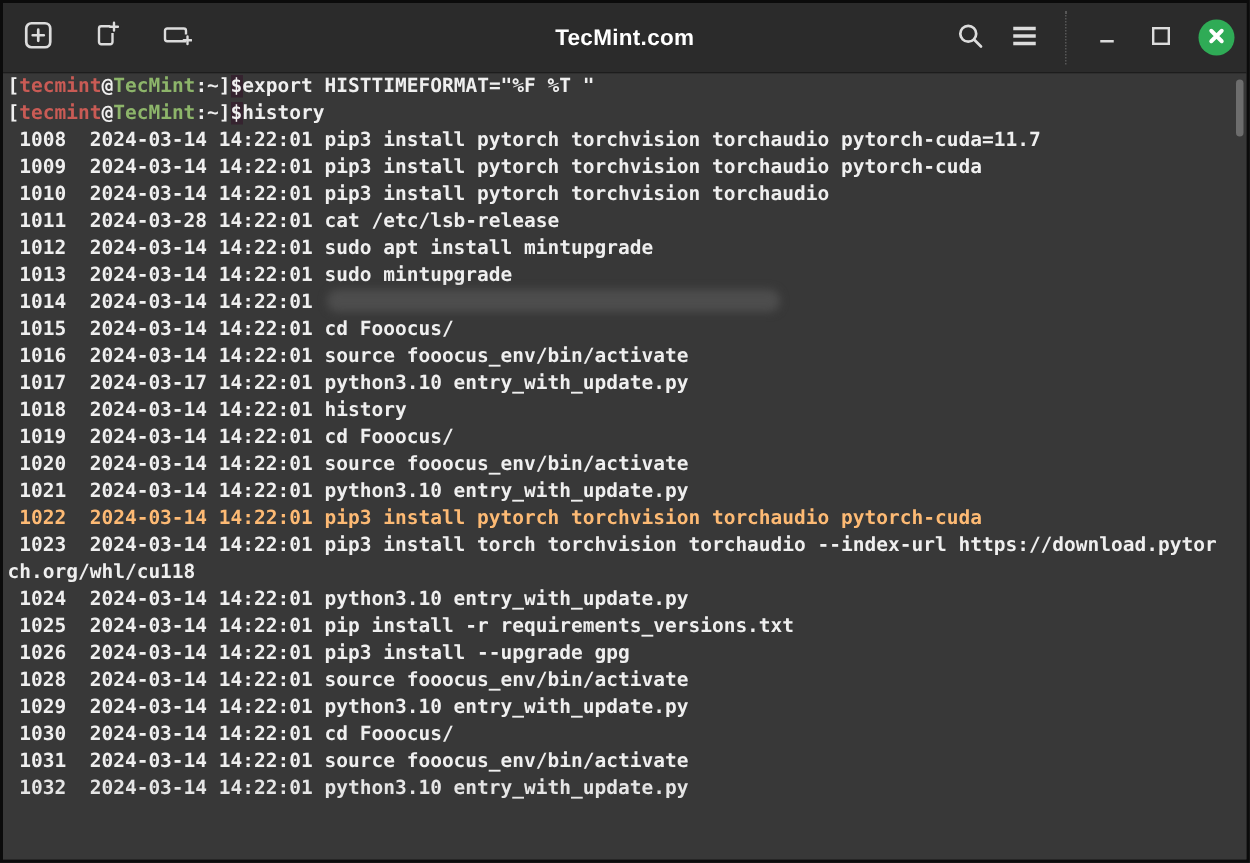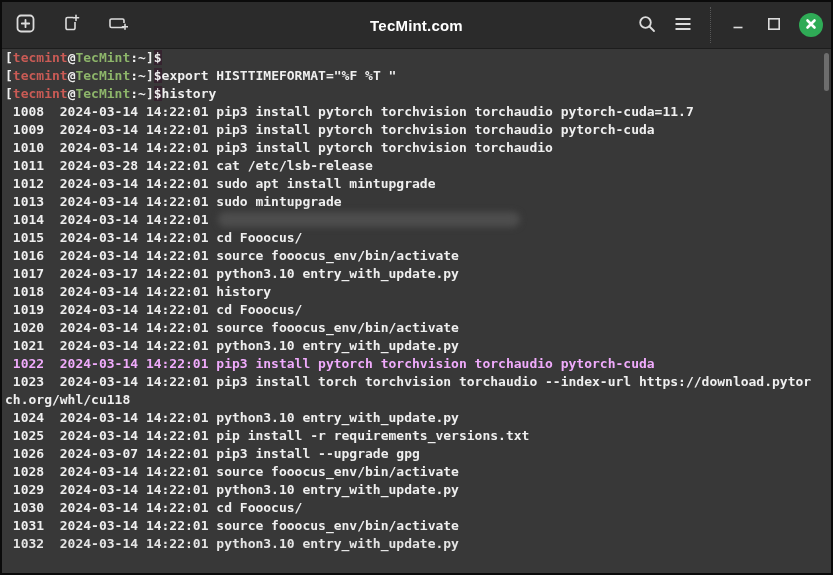--- a/index.html
+++ b/index.html
@@ -112,43 +112,42 @@
           <svg width="12" height="12" viewBox="0 0 12 12" fill="none">
             <path d="M2.5 2.5 9.5 9.5M9.5 2.5 2.5 9.5" stroke="#ffffff" stroke-width="2.6" stroke-linecap="round"></path>
           </svg>
         </span>
       </button>
     </div>
   </div>
 
   <div class="terminal">
     <div class="scroll-thumb"></div>
-  <div class="trow"><span style="color: rgb(239, 239, 239);">[</span><span style="color: rgb(201, 91, 85);">tecmint</span><span style="color: rgb(239, 239, 239);">@</span><span style="color: rgb(141, 181, 106);">TecMint</span><span style="color: rgb(239, 239, 239);">:~]</span><span style="color: rgb(239, 239, 239); background: rgb(53, 35, 47);">$</span></div>
       <div class="trow"><span style="color: rgb(239, 239, 239);">[</span><span style="color: rgb(201, 91, 85);">tecmint</span><span style="color: rgb(239, 239, 239);">@</span><span style="color: rgb(141, 181, 106);">TecMint</span><span style="color: rgb(239, 239, 239);">:~]</span><span style="color: rgb(239, 239, 239); background: rgb(53, 35, 47);">$</span><span style="color: rgb(239, 239, 239);">export HISTTIMEFORMAT="%F %T "</span></div>
       <div class="trow"><span style="color: rgb(239, 239, 239);">[</span><span style="color: rgb(201, 91, 85);">tecmint</span><span style="color: rgb(239, 239, 239);">@</span><span style="color: rgb(141, 181, 106);">TecMint</span><span style="color: rgb(239, 239, 239);">:~]</span><span style="color: rgb(239, 239, 239); background: rgb(53, 35, 47);">$</span><span style="color: rgb(239, 239, 239);">history</span></div>
       <div class="trow"><span style="color: rgb(239, 239, 239);"> 1008  2024-03-14 14:22:01 pip3 install pytorch torchvision torchaudio pytorch-cuda=11.7</span></div>
       <div class="trow"><span style="color: rgb(239, 239, 239);"> 1009  2024-03-14 14:22:01 pip3 install pytorch torchvision torchaudio pytorch-cuda</span></div>
       <div class="trow"><span style="color: rgb(239, 239, 239);"> 1010  2024-03-14 14:22:01 pip3 install pytorch torchvision torchaudio</span></div>
       <div class="trow"><span style="color: rgb(239, 239, 239);"> 1011  2024-03-28 14:22:01 cat /etc/lsb-release</span></div>
       <div class="trow"><span style="color: rgb(239, 239, 239);"> 1012  2024-03-14 14:22:01 sudo apt install mintupgrade</span></div>
       <div class="trow"><span style="color: rgb(239, 239, 239);"> 1013  2024-03-14 14:22:01 sudo mintupgrade</span></div>
       <div class="trow"><span style="color: rgb(239, 239, 239);"> 1014  2024-03-14 14:22:01 </span><span class="redacted"></span></div>
       <div class="trow"><span style="color: rgb(239, 239, 239);"> 1015  2024-03-14 14:22:01 cd Fooocus/</span></div>
       <div class="trow"><span style="color: rgb(239, 239, 239);"> 1016  2024-03-14 14:22:01 source fooocus_env/bin/activate</span></div>
       <div class="trow"><span style="color: rgb(239, 239, 239);"> 1017  2024-03-17 14:22:01 python3.10 entry_with_update.py</span></div>
       <div class="trow"><span style="color: rgb(239, 239, 239);"> 1018  2024-03-14 14:22:01 history</span></div>
       <div class="trow"><span style="color: rgb(239, 239, 239);"> 1019  2024-03-14 14:22:01 cd Fooocus/</span></div>
       <div class="trow"><span style="color: rgb(239, 239, 239);"> 1020  2024-03-14 14:22:01 source fooocus_env/bin/activate</span></div>
       <div class="trow"><span style="color: rgb(239, 239, 239);"> 1021  2024-03-14 14:22:01 python3.10 entry_with_update.py</span></div>
-      <div class="trow"><span style="color: #f0abfc;"> 1022  2024-03-14 14:22:01 pip3 install pytorch torchvision torchaudio pytorch-cuda</span></div>
+      <div class="trow"><span style="color: #fdba74;"> 1022  2024-03-14 14:22:01 pip3 install pytorch torchvision torchaudio pytorch-cuda</span></div>
       <div class="trow"><span style="color: rgb(239, 239, 239);"> 1023  2024-03-14 14:22:01 pip3 install torch torchvision torchaudio --index-url https://download.pytor</span></div>
       <div class="trow"><span style="color: rgb(239, 239, 239);">ch.org/whl/cu118</span></div>
       <div class="trow"><span style="color: rgb(239, 239, 239);"> 1024  2024-03-14 14:22:01 python3.10 entry_with_update.py</span></div>
       <div class="trow"><span style="color: rgb(239, 239, 239);"> 1025  2024-03-14 14:22:01 pip install -r requirements_versions.txt</span></div>
-      <div class="trow"><span style="color: rgb(239, 239, 239);"> 1026  2024-03-07 14:22:01 pip3 install --upgrade gpg</span></div>
+      <div class="trow"><span style="color: rgb(239, 239, 239);"> 1026  2024-03-14 14:22:01 pip3 install --upgrade gpg</span></div>
       <div class="trow"><span style="color: rgb(239, 239, 239);"> 1028  2024-03-14 14:22:01 source fooocus_env/bin/activate</span></div>
       <div class="trow"><span style="color: rgb(239, 239, 239);"> 1029  2024-03-14 14:22:01 python3.10 entry_with_update.py</span></div>
       <div class="trow"><span style="color: rgb(239, 239, 239);"> 1030  2024-03-14 14:22:01 cd Fooocus/</span></div>
       <div class="trow"><span style="color: rgb(239, 239, 239);"> 1031  2024-03-14 14:22:01 source fooocus_env/bin/activate</span></div>
       <div class="trow"><span style="color: #e5e5e5;"> 1032  2024-03-14 14:22:01 python3.10 entry_with_update.py</span></div>
     </div>
 
 </div>
 
 </body></html>

